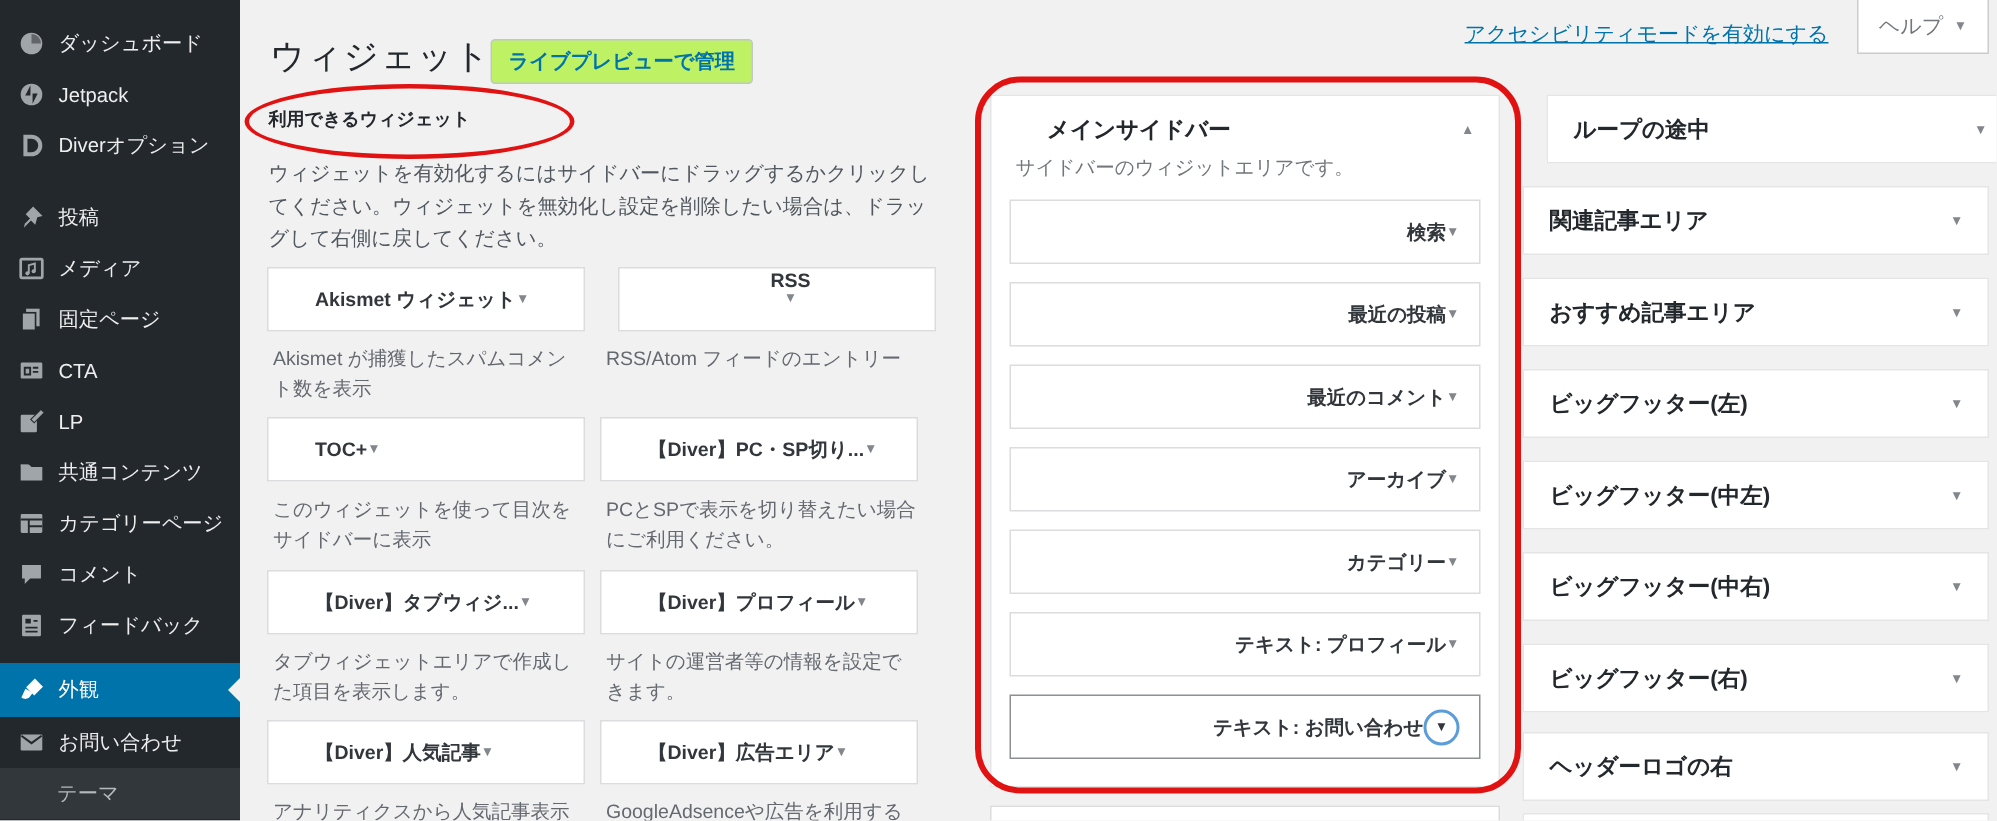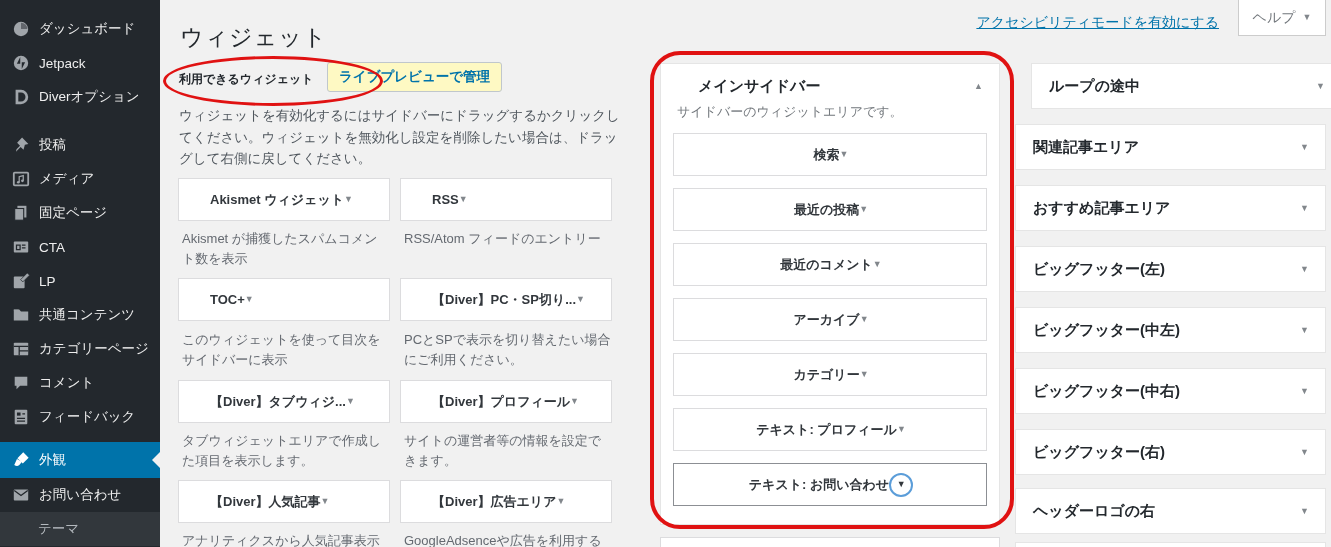--- a/index.html
+++ b/index.html
@@ -32,22 +32,22 @@
     border:8px solid transparent; border-right-color:#f1f1f1; border-left-width:0;
   }
   .mi.submenu {
     background:#32373c; color:#b4b9be; padding-left:38px; height:34px;
   }
   
   .page-title { position:absolute; left:180px; top:22px; font-size:23px; font-weight:400; color:#23282d; letter-spacing:1px; }
   .live-preview-btn {
     position:absolute; left:327px; top:26px; height:30px;
     display:inline-flex; align-items:center; padding:0 11px;
-    background:#fef9c3; border:1px solid #c0c7cc; border-radius:3px;
-    color:#0073aa; font-size:13.5px; font-weight:600; cursor:pointer;margin-top:36px;
+    background:#bef264; border:1px solid #c0c7cc; border-radius:3px;
+    color:#0073aa; font-size:13.5px; font-weight:600; cursor:pointer;
   }
   .accessibility-link {
     position:absolute; right:112px; top:14px;
     color:#0073aa; font-size:14px; text-decoration:underline; cursor:pointer;
   }
   .help-tab {
     position:absolute; right:5px; top:0; width:88px; height:36px;
     background:#fff; border:1px solid #cccccc; border-top:none;
     display:flex; align-items:center; justify-content:center; gap:7px;
     color:#72777c; font-size:14px; cursor:pointer;
@@ -73,21 +73,21 @@
     position:absolute; left:660px; top:63px; width:340px; height:462px;
     background:#fff; border:1px solid #e5e5e5; padding:13px 12px 0 12px; overflow:hidden;
   }
   .main-panel-head {
     display:flex; align-items:center; justify-content:space-between; padding:0 4px 0 4px;
   }
   .main-panel-title { font-size:15px; font-weight:700; color:#23282d;margin-left:21px; }
   .main-panel-desc { padding:7px 4px 12px 4px; font-size:13px; color:#72777c; }
   .sbar {
     height:43px; background:#fff; border:1px solid #dcdcde; margin-bottom:12px;
-    display:flex; align-items:center; justify-content:center;
+    display:flex; align-items:center; justify-content:flex-end;
     padding:0 13px 0 15px; font-size:13px; font-weight:600; color:#32373c; cursor:pointer;
   }
   .sbar.focused { border-color:#8c8f94; }
   .focus-circle {
     width:24px; height:24px; border:2px solid #5b9dd9; border-radius:50%;
     display:flex; align-items:center; justify-content:center;
   }
   .partial-card-mid {
     position:absolute; left:660px; top:537px; width:340px; height:12px;
     background:#fff; border:1px solid #dcdcde;
@@ -260,21 +260,21 @@
   <span class="chev">▼</span>
 </div>
 
 <h2 class="avail-heading">利用できるウィジェット</h2>
 <p class="avail-desc">ウィジェットを有効化するにはサイドバーにドラッグするかクリックしてください。ウィジェットを無効化し設定を削除したい場合は、ドラッグして右側に戻してください。</p>
 
 <div class="wcard" style="left:178px; top:178px;">
   <span>Akismet ウィジェット</span>
   <span class="chev">▼</span>
 </div>
-<div class="wcard" style="left:400px; top:178px;">
+<div class="wcard" style="left:412px; top:178px;flex-direction:column;">
   <span>RSS</span>
   <span class="chev">▼</span>
 </div>
 <p class="wdesc" style="left:182px; top:229px;">Akismet が捕獲したスパムコメント数を表示</p>
 <p class="wdesc" style="left:404px; top:229px;">RSS/Atom フィードのエントリー</p>
 
 <div class="wcard" style="left:178px; top:278px;">
   <span>TOC+</span>
   <span class="chev">▼</span>
 </div>

